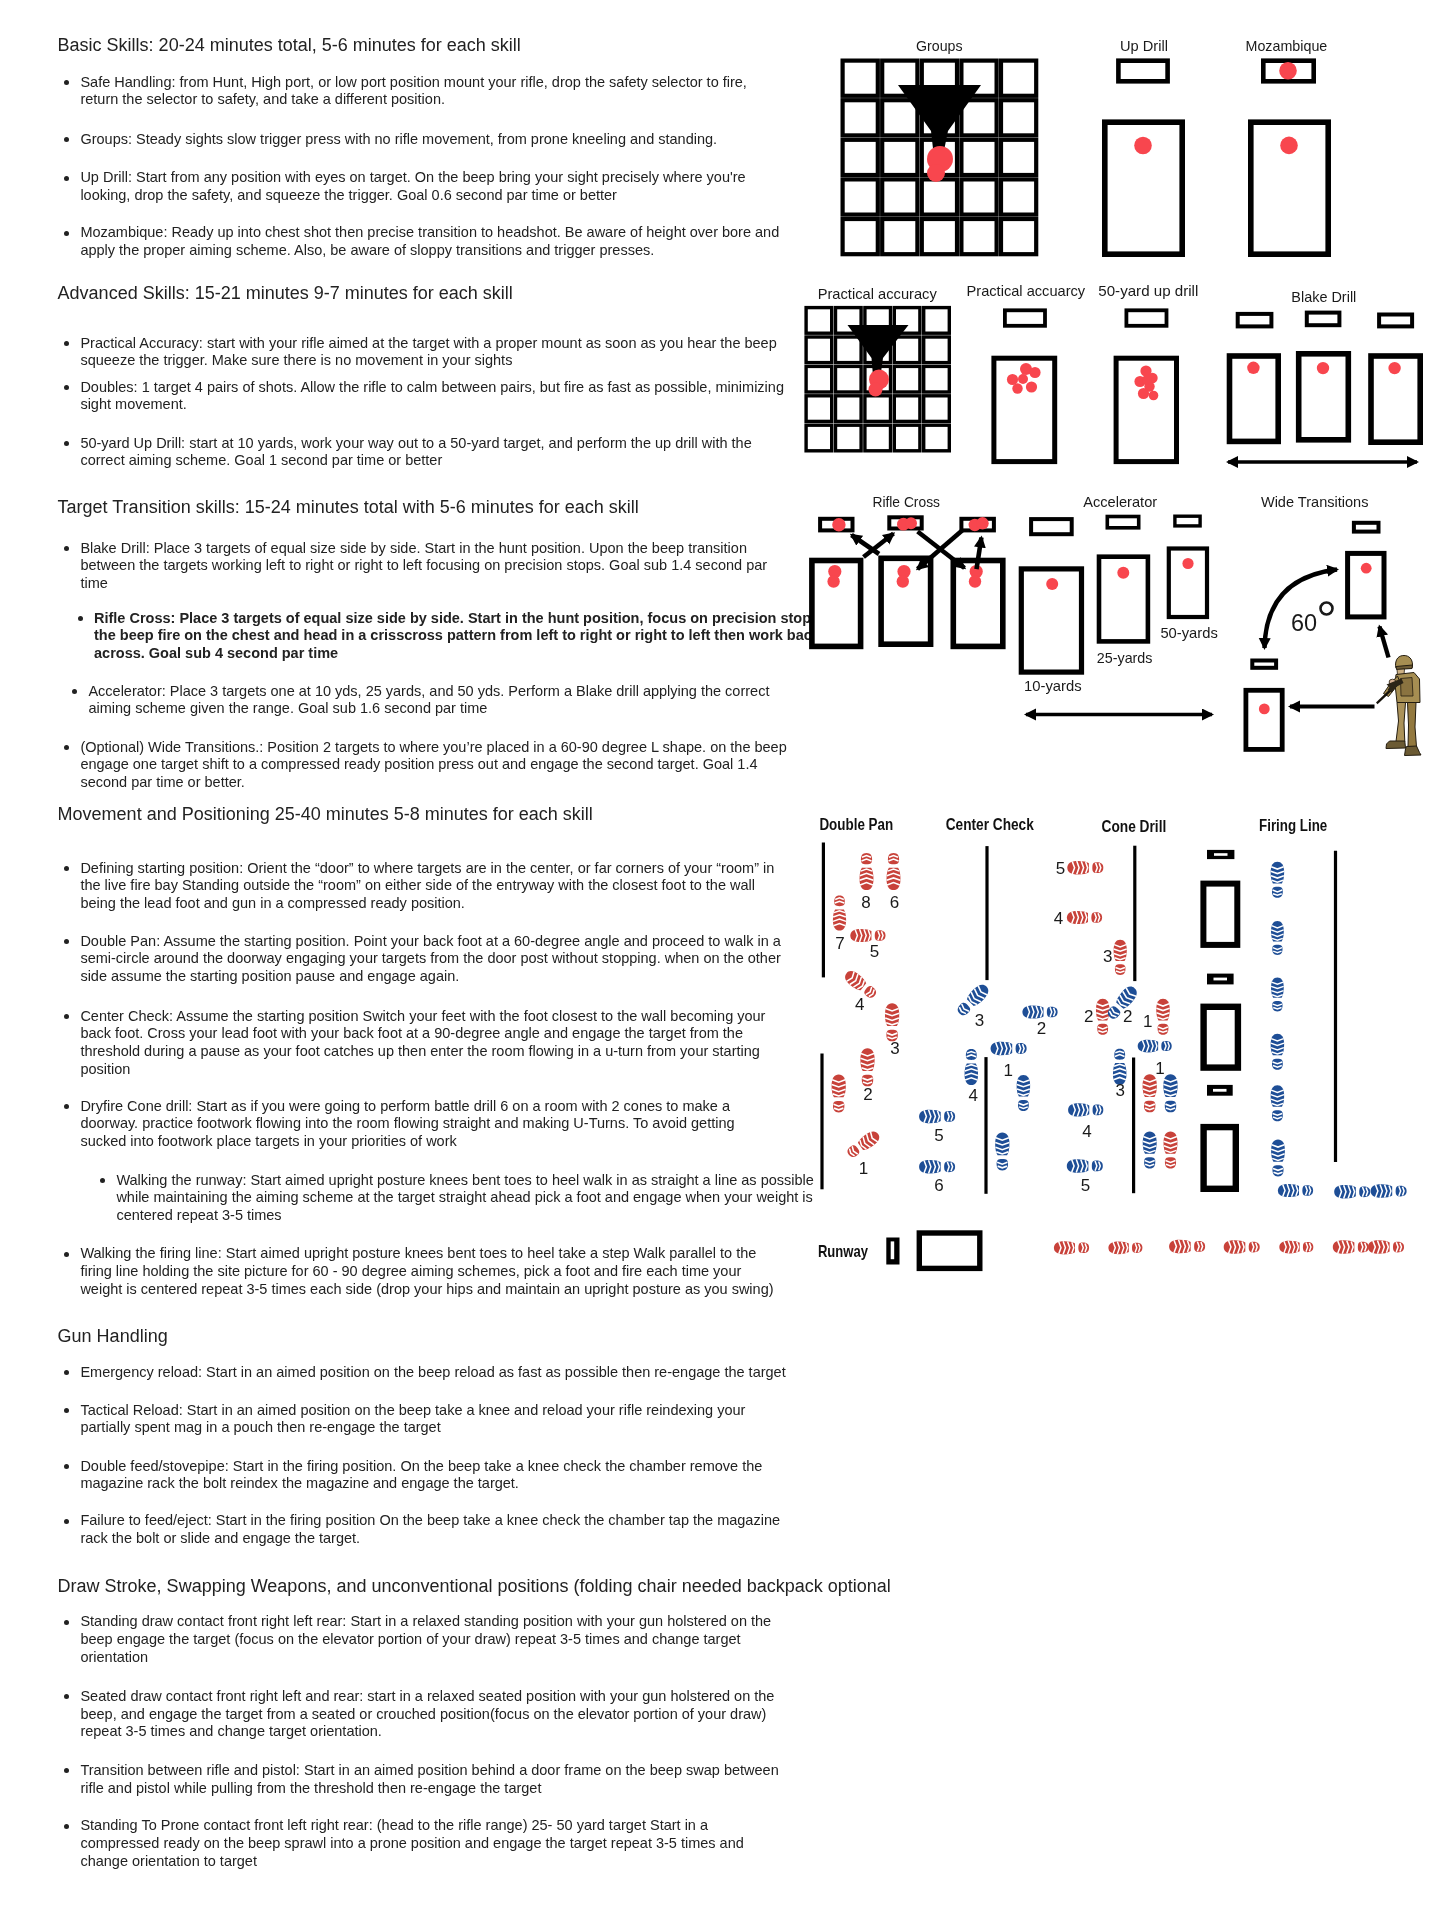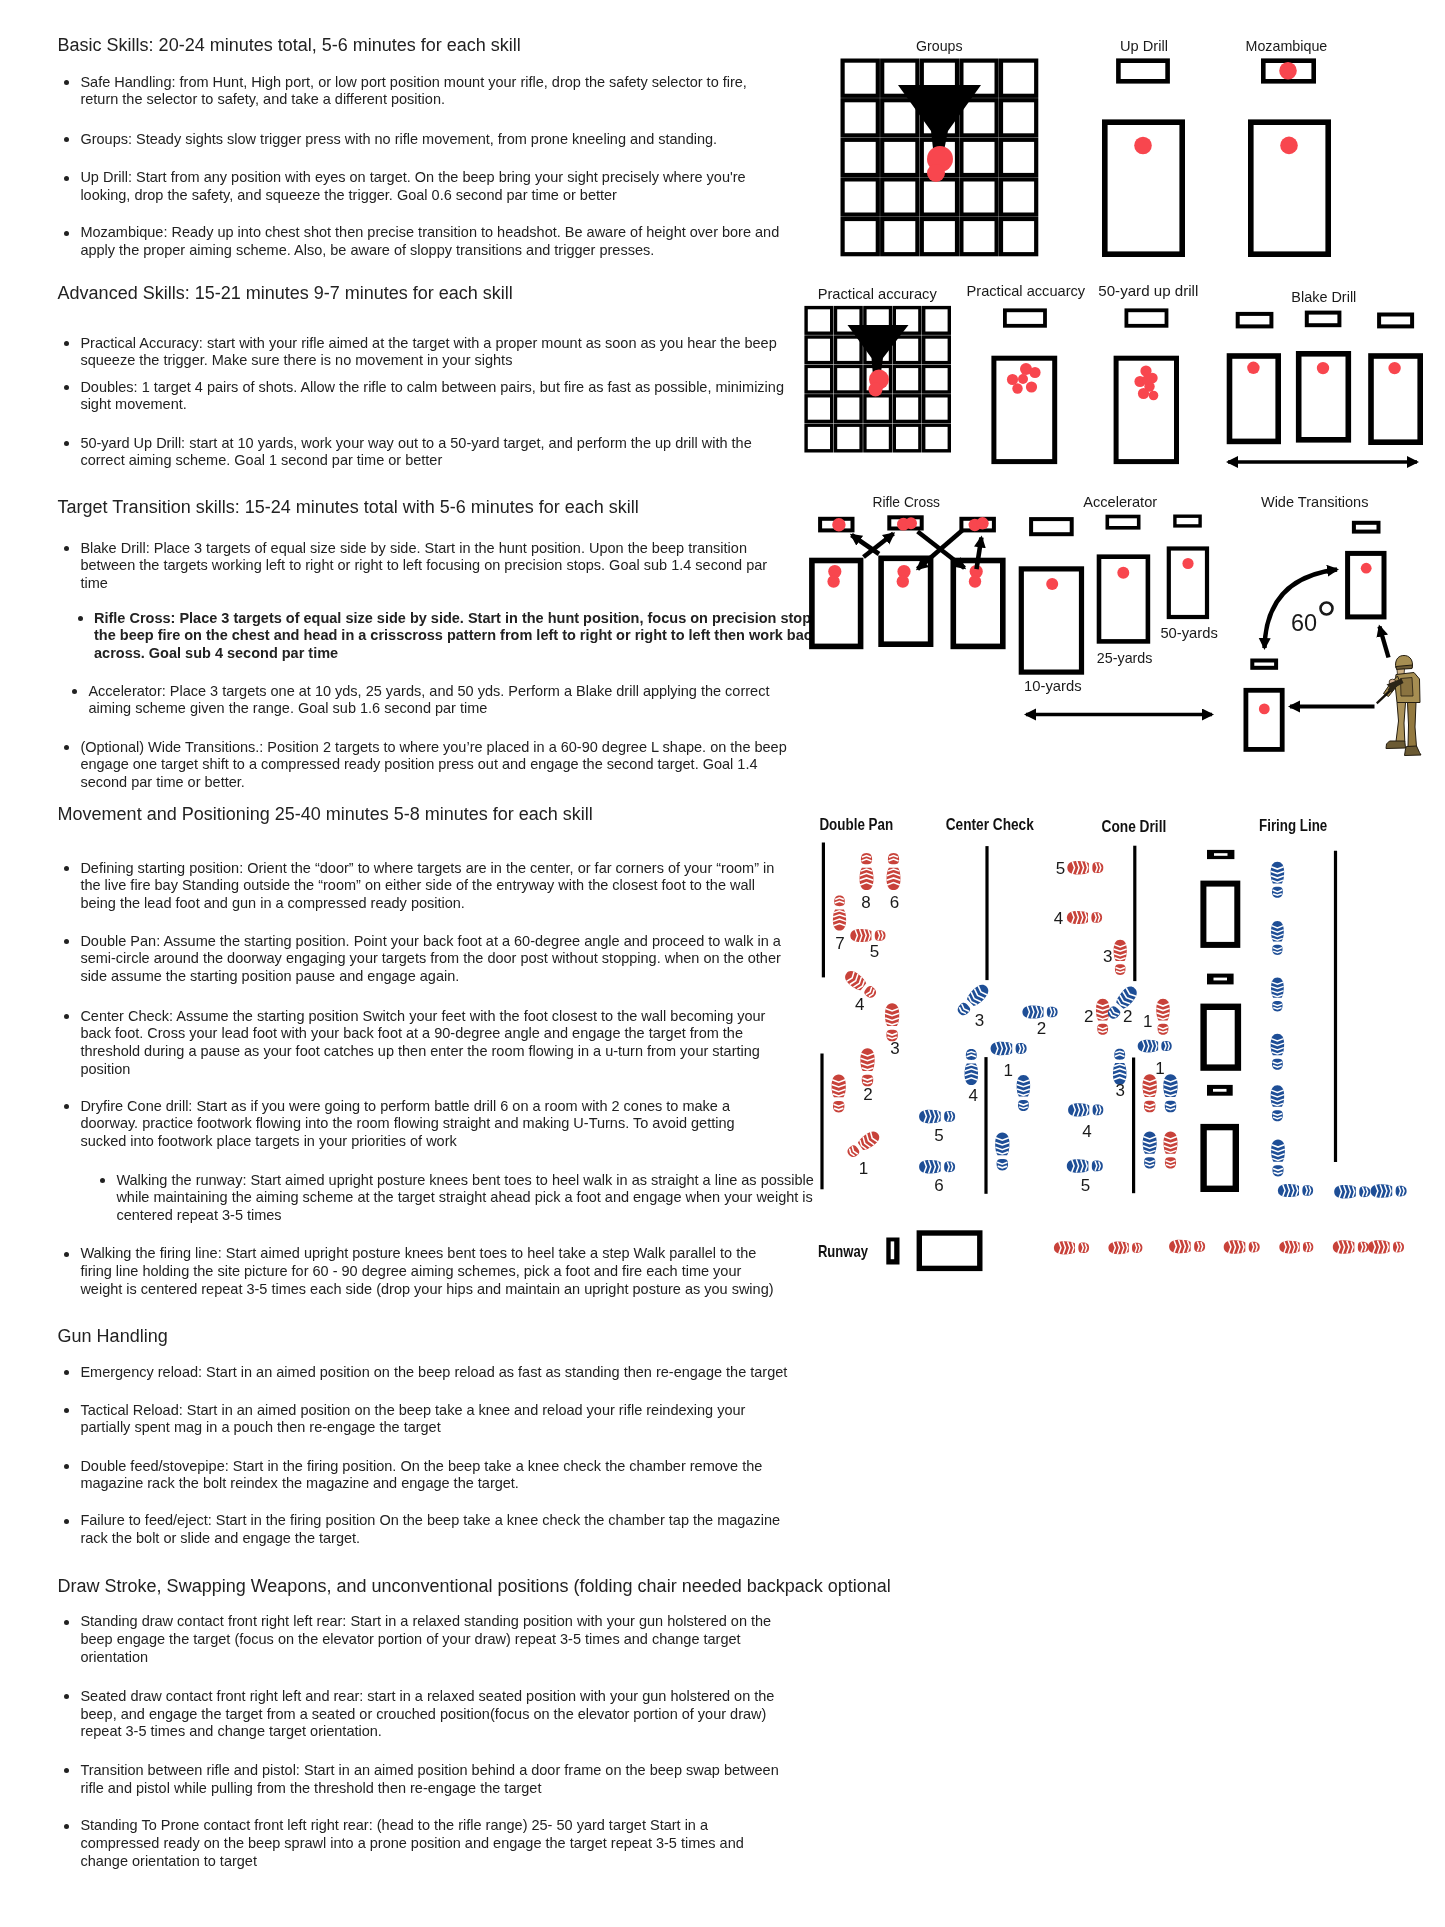--- a/index.html
+++ b/index.html
@@ -52,21 +52,21 @@
 <div class="b" style="left:80.4px;top:1007.6px;">Center Check: Assume the starting position Switch your feet with the foot closest to the wall becoming your<br>back foot. Cross your lead foot with your back foot at a 90-degree angle and engage the target from the<br>threshold during a pause as your foot catches up then enter the room flowing in a u-turn from your starting<br>position</div>
 
 <div class="b" style="left:80.4px;top:1097.6px;">Dryfire Cone drill: Start as if you were going to perform battle drill 6 on a room with 2 cones to make a<br>doorway. practice footwork flowing into the room flowing straight and making U-Turns. To avoid getting<br>sucked into footwork place targets in your priorities of work</div>
 
 <div class="b" style="left:80.4px;top:1171.6px;margin-left:36px;">Walking the runway: Start aimed upright posture knees bent toes to heel walk in as straight a line as possible<br>while maintaining the aiming scheme at the target straight ahead pick a foot and engage when your weight is<br>centered repeat 3-5 times</div>
 
 <div class="b" style="left:80.4px;top:1245px;">Walking the firing line: Start aimed upright posture knees bent toes to heel take a step Walk parallel to the<br>firing line holding the site picture for 60 - 90 degree aiming schemes, pick a foot and fire each time your<br>weight is centered repeat 3-5 times each side (drop your hips and maintain an upright posture as you swing)</div>
 
 <div class="tb" style="left:57.6px;top:1327.5px;">Gun Handling</div>
 
-<div class="b" style="left:80.4px;top:1363.9px;">Emergency reload: Start in an aimed position on the beep reload as fast as standing then re-engage the target</div>
+<div class="b" style="left:80.4px;top:1363.9px;">Emergency reload: Start in an aimed position on the beep reload as fast as possible then re-engage the target</div>
 
 <div class="b" style="left:80.4px;top:1401.5px;">Tactical Reload: Start in an aimed position on the beep take a knee and reload your rifle reindexing your<br>partially spent mag in a pouch then re-engage the target</div>
 
 <div class="b" style="left:80.4px;top:1457.5px;">Double feed/stovepipe: Start in the firing position. On the beep take a knee check the chamber remove the<br>magazine rack the bolt reindex the magazine and engage the target.</div>
 
 <div class="b" style="left:80.4px;top:1512.4px;">Failure to feed/eject: Start in the firing position On the beep take a knee check the chamber tap the magazine<br>rack the bolt or slide and engage the target.</div>
 
 <div class="tb" style="left:57.6px;top:1578px;">Draw Stroke, Swapping Weapons, and unconventional positions (folding chair needed backpack optional</div>
 
 <div class="b" style="left:80.4px;top:1613.2px;">Standing draw contact front right left rear: Start in a relaxed standing position with your gun holstered on the<br>beep engage the target (focus on the elevator portion of your draw) repeat 3-5 times and change target<br>orientation</div>

